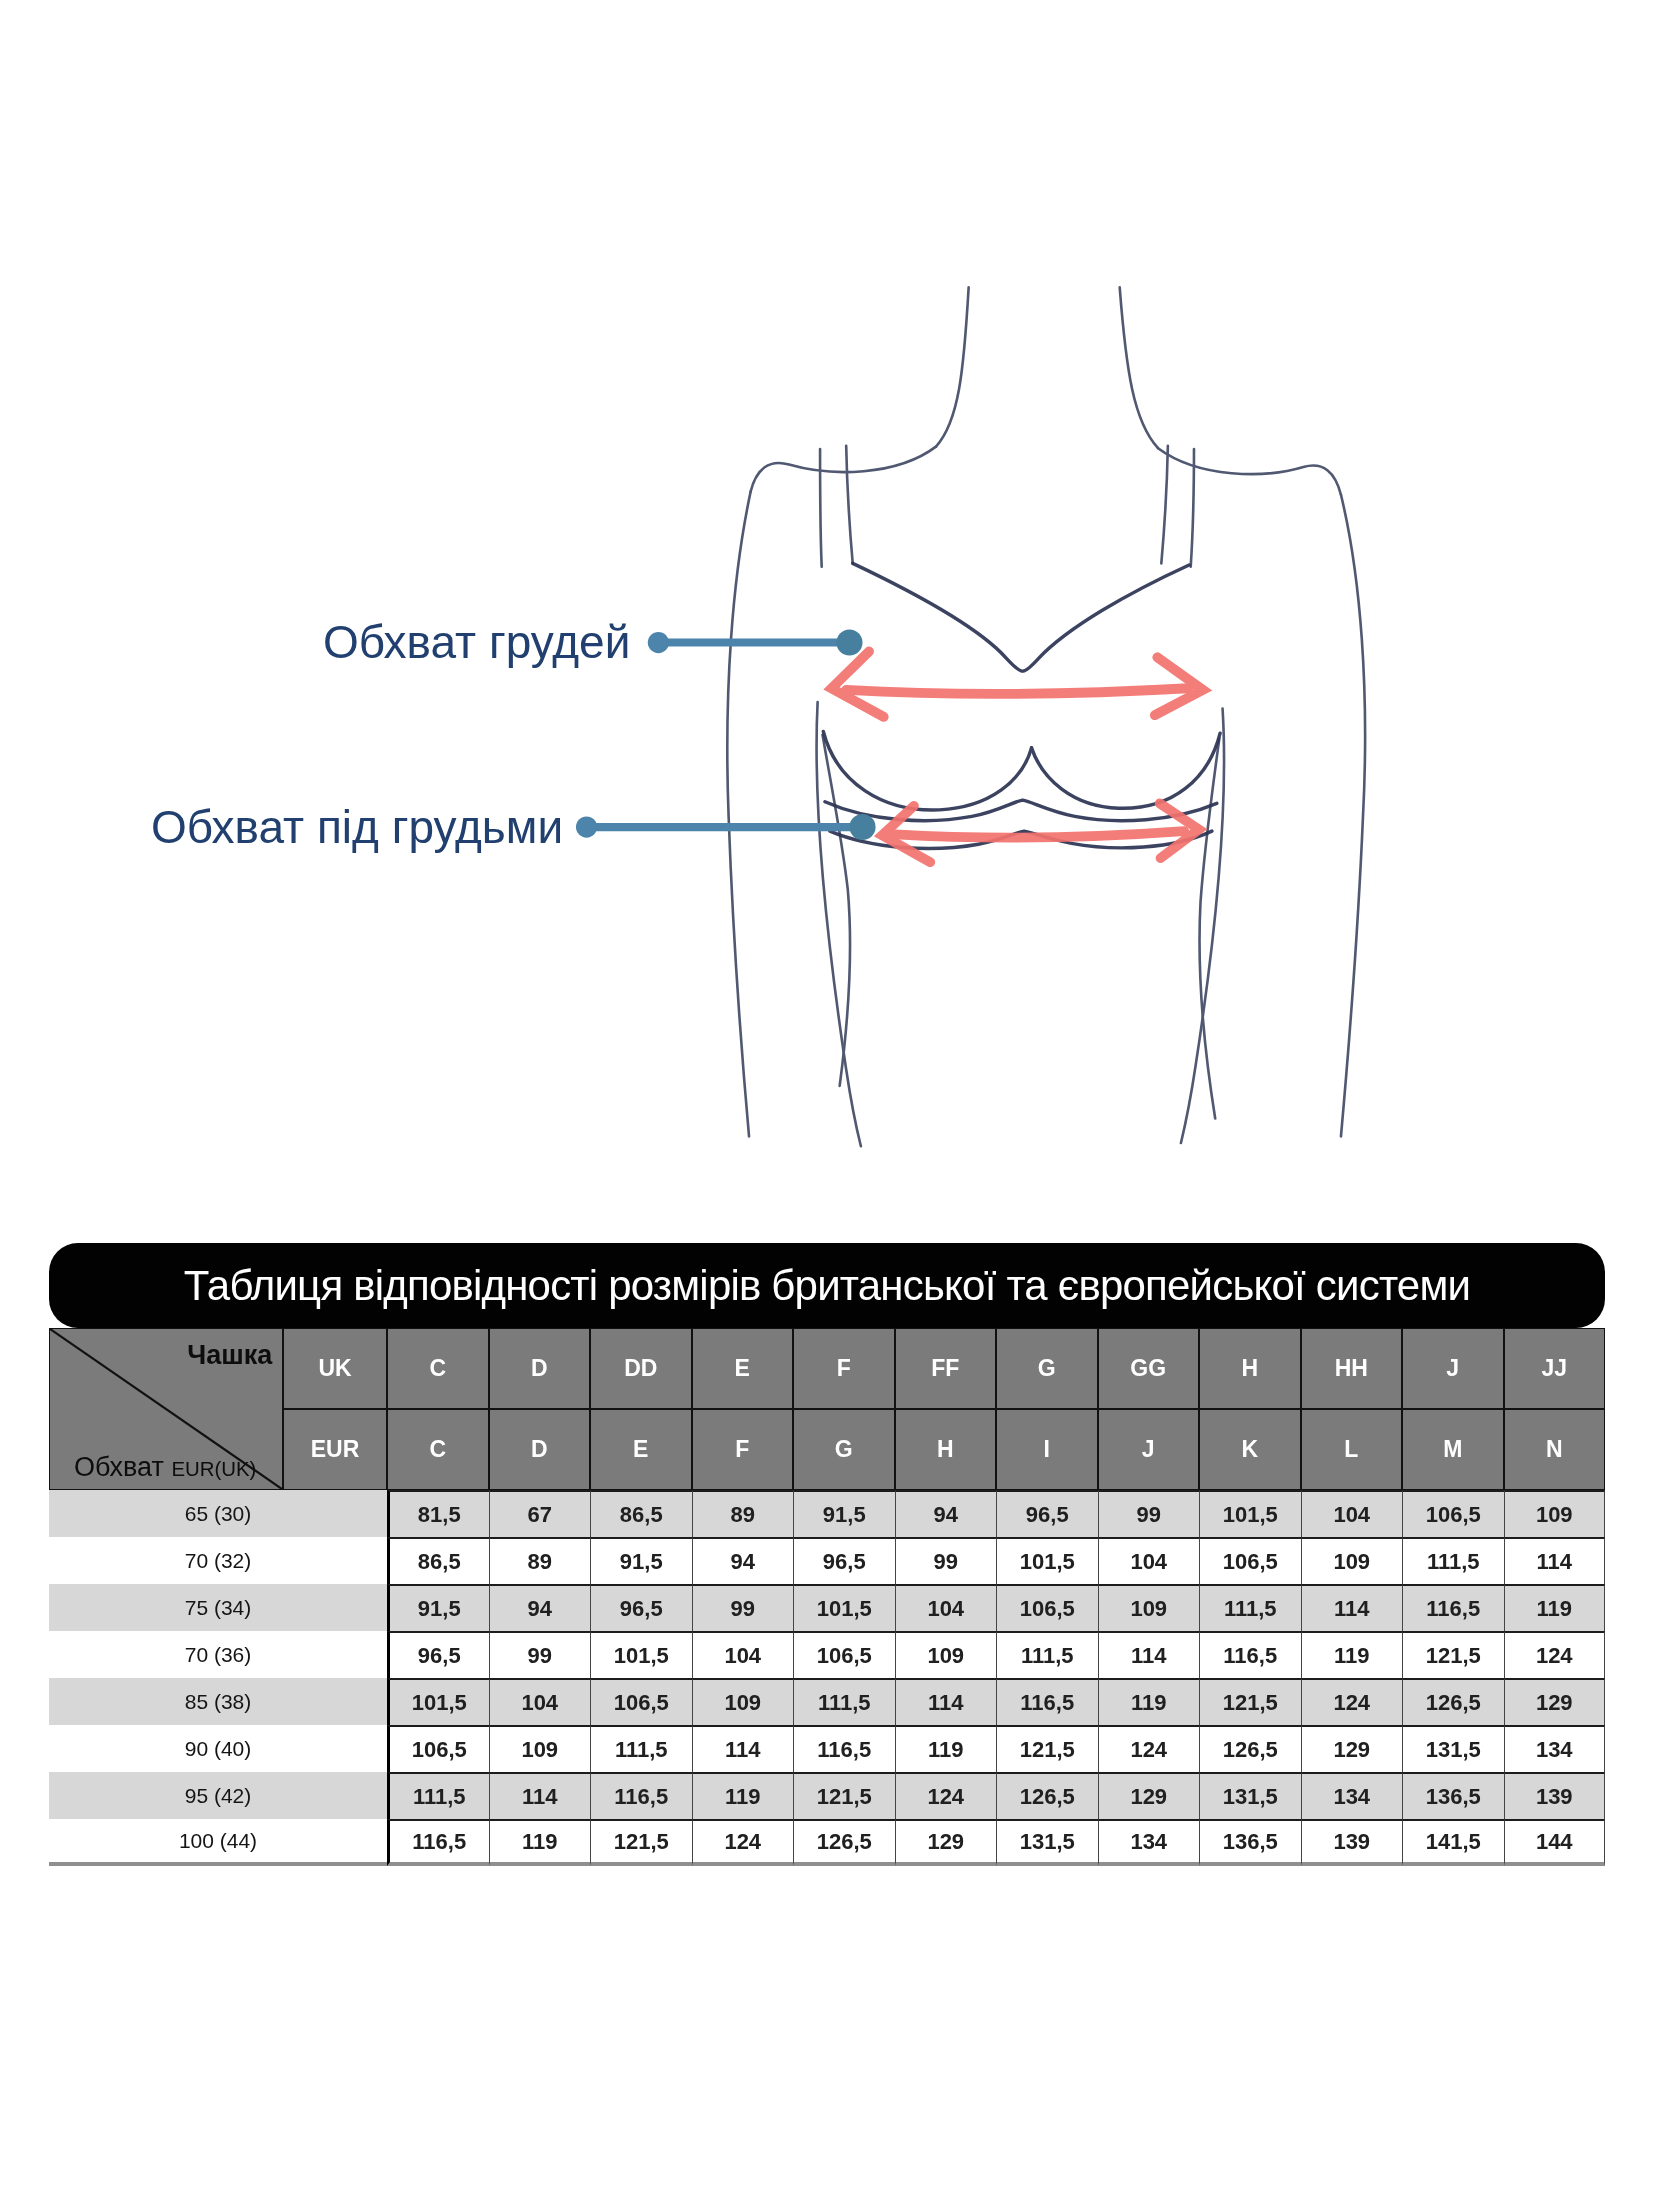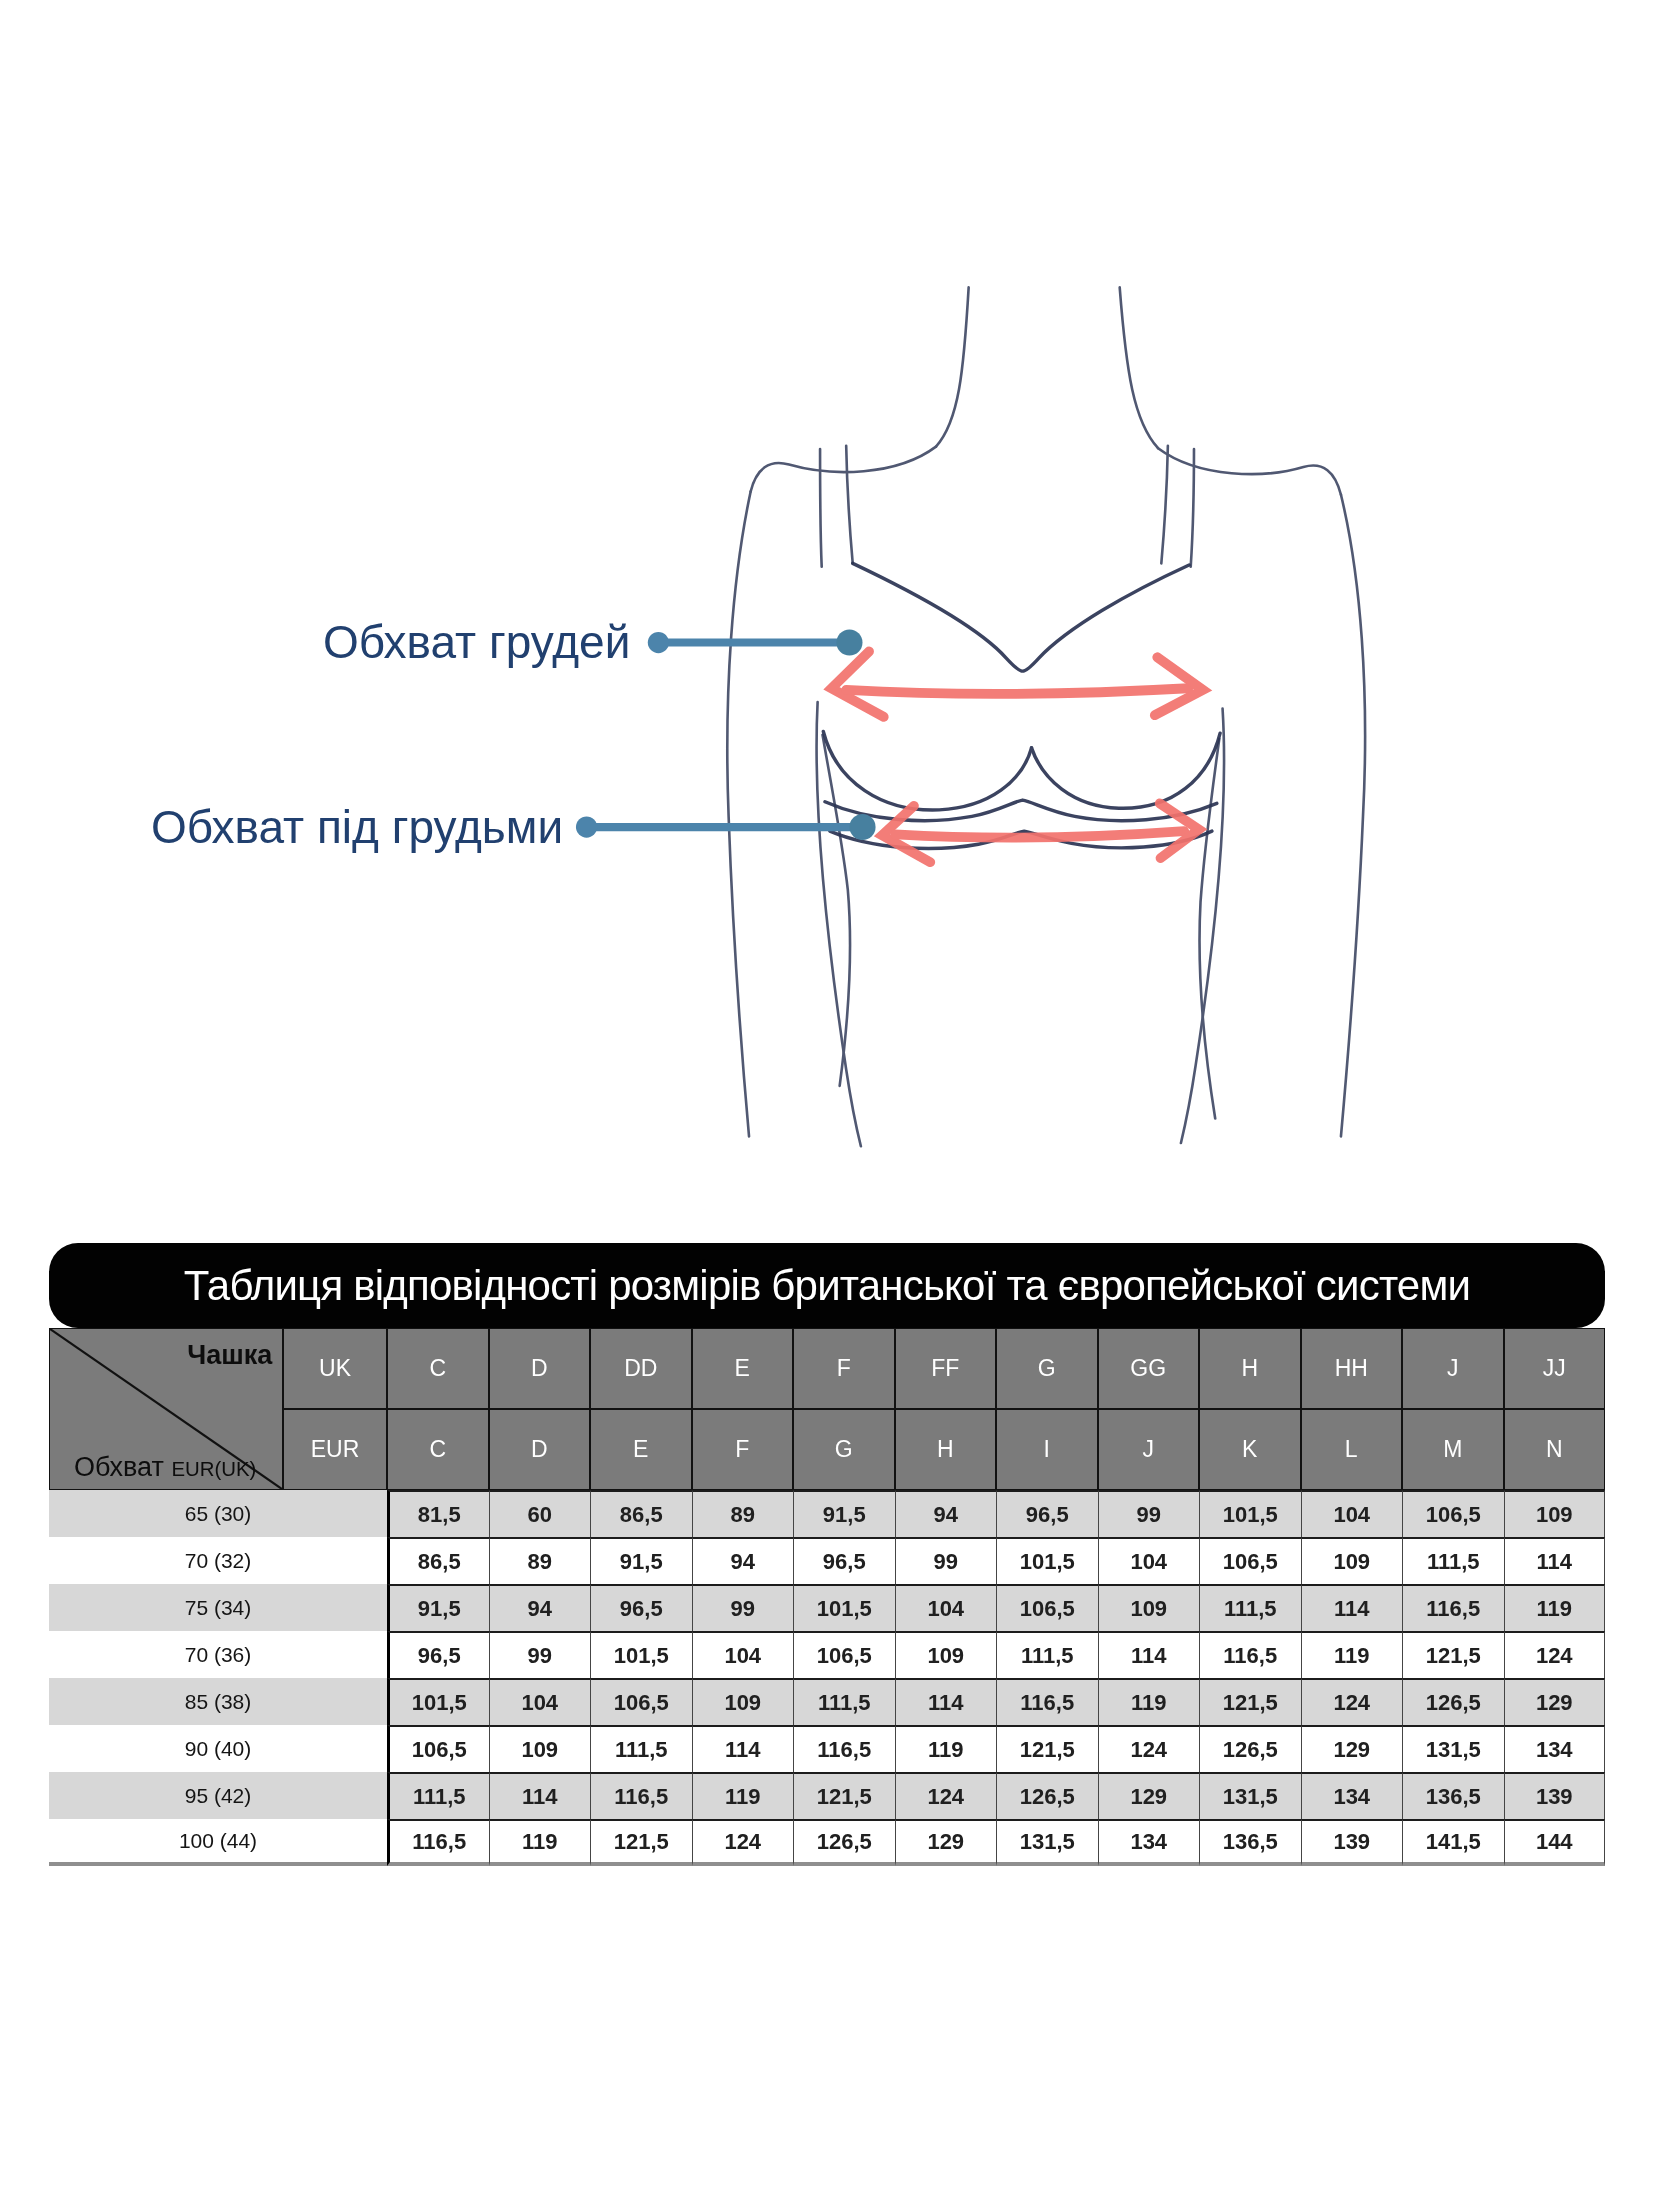--- a/index.html
+++ b/index.html
@@ -20,21 +20,21 @@
         grid-template-rows:81px 81px repeat(8,47px);box-sizing:border-box;}
   #grid > div{box-sizing:border-box;}
   .corner{grid-row:1/3;grid-column:1;position:relative;background:#7b7b7b;
           border:1.6px solid #111;}
   .corner svg{position:absolute;left:0;top:0;width:100%;height:100%;}
   .corner-top{position:absolute;top:11px;right:9.8px;color:#0d0d0d;font-size:27px;font-weight:700;}
   .corner-bottom{position:absolute;bottom:6.5px;left:24px;color:#0d0d0d;font-size:27px;font-weight:400;}
   .corner-bottom .sub{font-size:20.4px;}
   .hcell{background:#7b7b7b;color:#ffffff;border:1.6px solid #111;
          display:flex;align-items:center;justify-content:center;
-         font-size:23px;font-weight:400;}
+         font-size:23px;font-weight:700;}
   .rlabel{display:flex;align-items:center;justify-content:center;grid-column:1/3;
           color:#151515;font-size:21px;font-weight:400;}
   .dcell{display:flex;align-items:center;justify-content:center;
          color:#202020;font-size:22px;font-weight:700;
          border-left:1.6px solid #454545;border-top:2.5px solid #1c1c1c;}
   .dcell.col-first{border-left:3.3px solid #000;}
   .dcell.col-last{border-right:1.6px solid #454545;}
   .shade-gray{background:#d7d7d7;}
   .shade-white{background:#ffffff;}
   #grid > :nth-last-child(-n+13){border-bottom:4.1px solid #8f8f8f;}
@@ -128,21 +128,21 @@
       <div class="hcell">G</div>
       <div class="hcell">H</div>
       <div class="hcell">I</div>
       <div class="hcell">J</div>
       <div class="hcell">K</div>
       <div class="hcell">L</div>
       <div class="hcell">M</div>
       <div class="hcell">N</div>
       <div class="rlabel shade-gray">65 (30)</div>
       <div class="dcell shade-gray col-first">81,5</div>
-      <div class="dcell shade-gray">60</div>
+      <div class="dcell shade-gray">67</div>
       <div class="dcell shade-gray">86,5</div>
       <div class="dcell shade-gray">89</div>
       <div class="dcell shade-gray">91,5</div>
       <div class="dcell shade-gray">94</div>
       <div class="dcell shade-gray">96,5</div>
       <div class="dcell shade-gray">99</div>
       <div class="dcell shade-gray">101,5</div>
       <div class="dcell shade-gray">104</div>
       <div class="dcell shade-gray">106,5</div>
       <div class="dcell shade-gray col-last">109</div>

